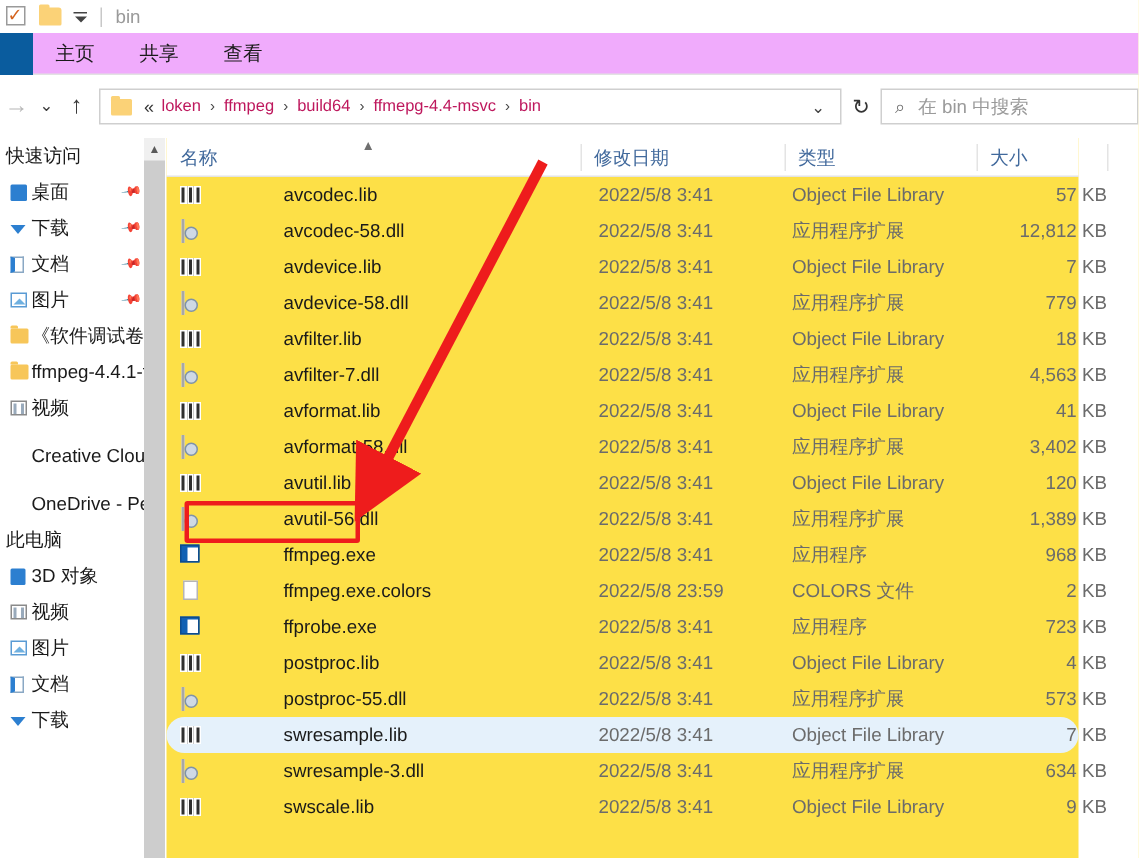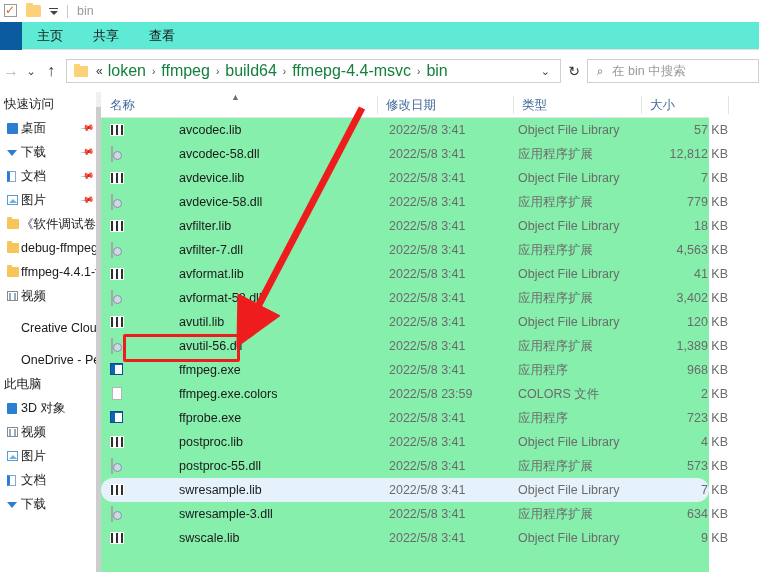--- a/index.html
+++ b/index.html
@@ -45,21 +45,21 @@
   .tb-caret .tri {
     width:0;height:0;border-left:4px solid transparent;border-right:4px solid transparent;
     border-top:4px solid #444; margin-top:2px;
   }
   .tb-sep { margin-left:9px; width:1px; height:13px; background:#c8c8c8; flex:none; }
   .tb-title { margin-left:9px; font-size:12.5px; color:#9a9a9a; }
 
   
   .ribbon {
     position:absolute; left:0; top:22px; width:759px; height:28px;
-    background:#5eead4;
+    background:#f0abfc;
     display:flex; align-items:stretch;
   }
   .file-tab { width:22px; height:28px; background:#0a5c9e; flex:none; }
   .tab {
     display:flex; align-items:center; justify-content:center;
     font-size:13px; color:#1a1a1a; padding:0 12px; cursor:default;
     min-width:56px;
   }
   .ribbon-underline {
     position:absolute; left:22px; top:49px; width:737px; height:1px; background:#e2e2e2;
@@ -85,21 +85,21 @@
     display:flex; align-items:center; padding:0 4px; min-width:0; overflow:hidden;
   }
   .crumb-folder {
     width:14px;height:11px;background:#fbd277;border-radius:1px;margin:0 6px 0 3px;
     position:relative; flex:none;
   }
   .crumb-folder:after{
     content:"";position:absolute;left:0;top:-2px;width:6px;height:3px;background:#fbd277;border-radius:1px 1px 0 0;
   }
   .crumb-chev { color:#333; font-size:12px; margin:0 2px; }
-  .crumb-item { font-size:16px; color:#15803d; white-space:nowrap; padding:1px 3px; }
+  .crumb-item { font-size:11px; color:#be185d; white-space:nowrap; padding:1px 3px; }
   .crumb-arrow { color:#4a4a4a; font-size:10px; margin:0 3px; }
   .crumb-drop { margin-left:auto; font-size:11px; color:#444; padding:0 6px; }
   .refresh-btn { width:26px; text-align:center; font-size:14px; color:#333; flex:none; }
   .searchbox {
     width:172px; height:24px; border:1px solid #cfcfcf; background:#fff; flex:none;
     display:flex; align-items:center; margin-right:0;
   }
   .search-icon { width:24px; text-align:center; font-size:12px; color:#6f6f6f; }
   .search-ph { font-size:12.5px; color:#9a9a9a; }
 
@@ -143,21 +143,21 @@
   }
   .sb-scroll-up {
     width:14px; height:15px; background:#f0f0f0; color:#5a5a5a;
     font-size:8px; text-align:center; line-height:15px;
   }
   .sb-scroll-thumb {
     position:absolute; left:0; top:15px; width:14px; height:465px; background:#cdcdcd;
   }
 
   
-  .filepane { position:absolute; left:101px; top:92px; width:608px; height:480px; background:#86efac; }
+  .filepane { position:absolute; left:111px; top:92px; width:608px; height:480px; background:#fde047; }
   .colheader {
     position:relative; height:26px; border-bottom:1px solid #e4e4e4; background:#fff;
   }
   .colhdr-cell {
     position:absolute; top:0; height:26px; display:flex; align-items:center;
     font-size:12.5px; color:#41699c; padding-left:9px;
   }
   .colsep { position:absolute; top:4px; width:1px; height:18px; background:#e4e4e4; }
   .sort-caret {
     position:absolute; left:130px; top:0px; font-size:9px; color:#6f6f6f;
@@ -307,26 +307,20 @@
       <div class="sb-row">
         <span class="sb-ico">
           <span class="ico-folder"></span>
         </span>
         <span class="sb-label">《软件调试卷二》</span>
       </div>
       <div class="sb-row">
         <span class="sb-ico">
           <span class="ico-folder"></span>
         </span>
-        <span class="sb-label">debug-ffmpeg</span>
-      </div>
-      <div class="sb-row">
-        <span class="sb-ico">
-          <span class="ico-folder"></span>
-        </span>
         <span class="sb-label">ffmpeg-4.4.1-fu</span>
       </div>
       <div class="sb-row">
         <span class="sb-ico">
           <span class="ico-video"></span>
         </span>
         <span class="sb-label">视频</span>
       </div>
       <div class="sb-spacer"></div>
       <div class="sb-row">

